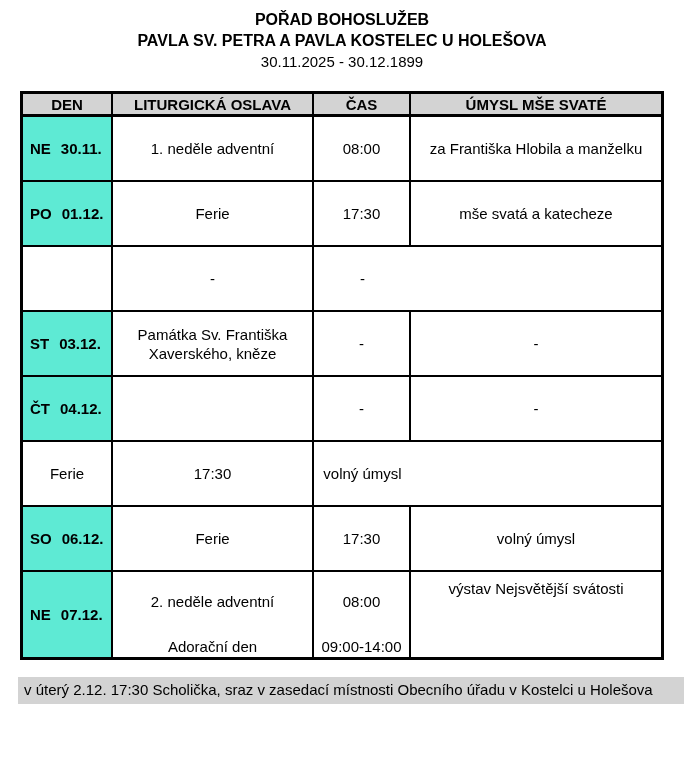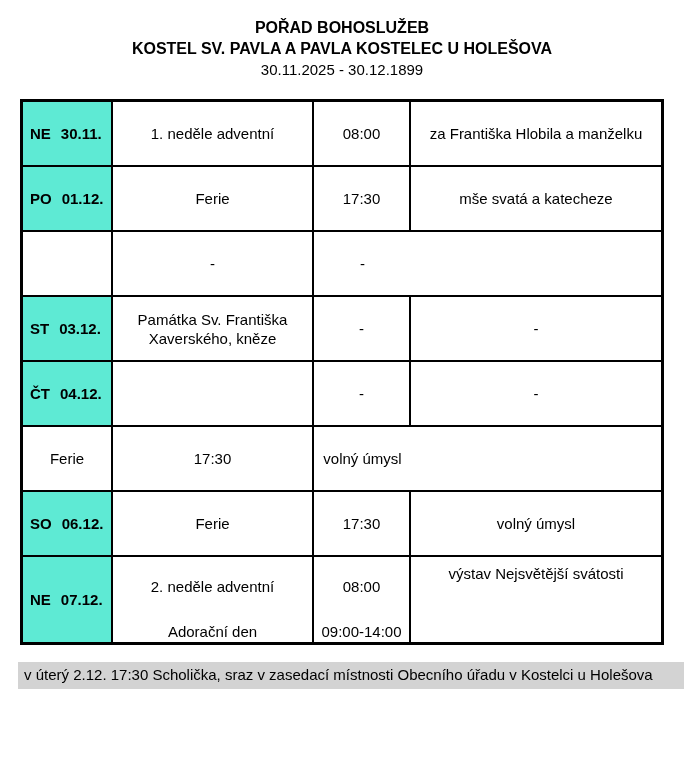--- a/index.html
+++ b/index.html
@@ -11,21 +11,21 @@
   }
   .page {
     position: relative;
     width: 684px;
     height: 768px;
     background: #ffffff;
     overflow: hidden;
   }
   
   .doc-header {
-    padding-top: 17px;
+    padding-top: 9px;
     text-align: center;
   }
   .title {
     font-size: 16px;
     font-weight: bold;
     line-height: 21px;
   }
   .subtitle {
     font-size: 16px;
     font-weight: bold;
@@ -113,25 +113,31 @@
     padding: 2px 8px 4px 6px;
   }
 </style>
 </head>
 <body>
 
 <div class="page">
 
   <div class="doc-header">
     <div class="title">POŘAD BOHOSLUŽEB</div>
-    <div class="subtitle">KOSTEL SV. PAVLA A PAVLA KOSTELEC U HOLEŠOVA</div>
+    <div class="subtitle">PAVLA SV. PETRA A PAVLA KOSTELEC U HOLEŠOVA</div>
     <div class="daterange">30.11.2025 - 30.12.1899</div>
   </div>
 
   <div class="schedule-table">
+    <div class="row thead">
+      <div class="th">DEN</div>
+      <div class="th">LITURGICKÁ OSLAVA</div>
+      <div class="th">ČAS</div>
+      <div class="th last">ÚMYSL MŠE SVATÉ</div>
+    </div>
     <div id="tbody">
         <div class="row body-row">
     <div class="td col-den">
       <span class="day">NE</span>
       <span class="date">30.11.</span>
     </div>
     <div class="td col-oslava">
       <div class="cell-top">1. neděle adventní</div>
 
     </div>

